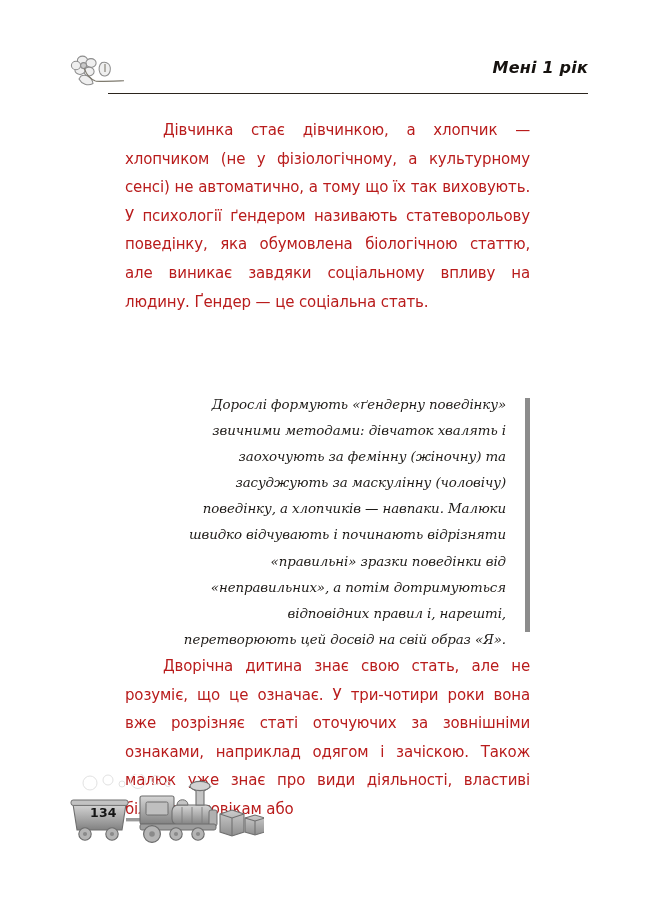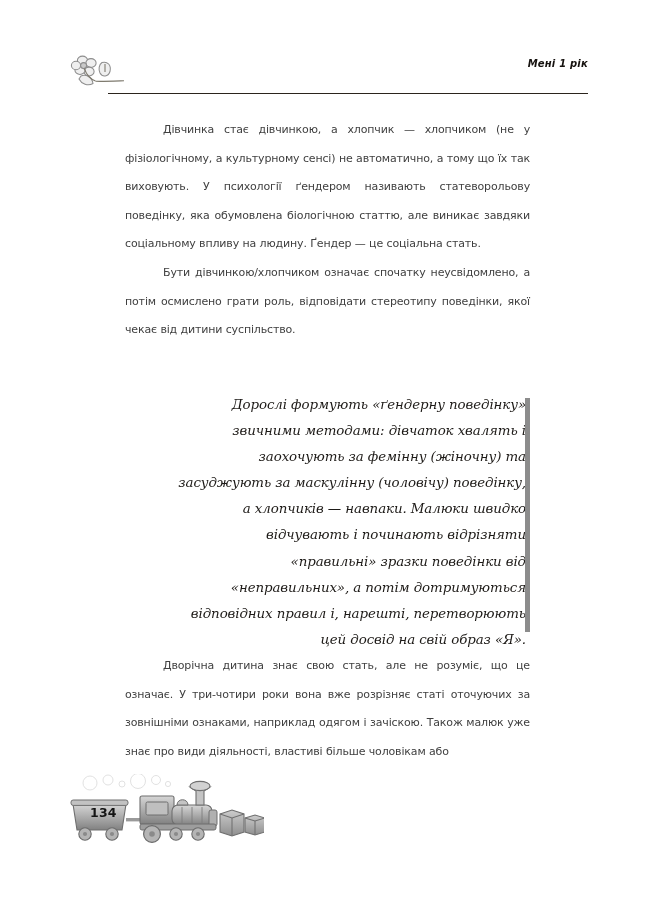--- a/index.html
+++ b/index.html
@@ -36,21 +36,21 @@
     left: 0;
     top: 0;
     width: 56px;
     height: 44px;
   }
   .header-title {
     position: absolute;
     right: 0;
     top: 6px;
     font-family: "DejaVu Sans", sans-serif;
-    font-size: 10px;
+    font-size: 16px;
     font-weight: bold;
     font-style: italic;
     letter-spacing: 0.2px;
     color: #16120f;
     white-space: nowrap;
     margin-left: 32px;
   }
   .header-rule {
     position: absolute;
     left: 40px;
@@ -63,39 +63,39 @@
   
   .content {
     position: absolute;
     left: 125px;
     top: 116px;
     width: 405px;
   }
   p.body-text {
     margin: 0 0 0 0;
     font-family: "DejaVu Sans", sans-serif;
-    font-size: 11px;
+    font-size: 15px;
     line-height: 28.6px;
     text-align: justify;
     text-indent: 38px;
-    color: #404040;
+    color: #b91c1c;
     letter-spacing: -0.15px;
     word-spacing: 0.1px;
     -webkit-hyphens: manual;
     hyphens: manual;
   }
   p.body-text + p.body-text { margin-top: 0; }
 
   
   .callout {
     position: absolute;
     left: 178px;
     top: 392px;
     width: 352px;
-    padding-right: 4px;
+    padding-right: 24px;
     box-sizing: border-box;
   }
   .callout-bar {
     position: absolute;
     right: 0;
     top: 6px;
     width: 5px;
     height: 234px;
     background: #8c8c8c;
   }
@@ -164,21 +164,20 @@
     </div>
 
     <div class="header-title">Мені 1 рік</div>
 
     <div class="header-rule"></div>
   </div>
 
   <div class="content">
     <p class="body-text">Дівчинка стає дівчинкою, а хлопчик — хлопчиком (не у фізіологічному, а культурному сенсі) не автоматично, а тому що їх так виховують. У психології ґендером називають статеворольову поведінку, яка обумовлена біологічною статтю, але виникає завдяки соціальному впливу на людину. Ґендер — це соціальна стать.</p>
 
-    <p class="body-text">Бути дівчинкою/хлопчиком означає спочатку неусвідомлено, а потім осмислено грати роль, відповідати стереотипу поведінки, якої чекає від дитини суспільство.</p>
   </div>
 
   <div class="callout">
     <div class="callout-bar"></div>
     <p class="callout-text">Дорослі формують «ґендерну поведінку» звичними методами: дівчаток хвалять і заохочують за фемінну (жіночну) та засуджують за маскулінну (чоловічу) поведінку, а хлопчиків — навпаки. Малюки швидко відчувають і починають відрізняти «правильні» зразки поведінки від «неправильних», а потім дотримуються відповідних правил і, нарешті, перетворюють цей досвід на свій образ «Я».</p>
   </div>
 
   <div class="content" style="top: 652px;">
     <p class="body-text">Дворічна дитина знає свою стать, але не розуміє, що це означає. У три-чотири роки вона вже розрізняє статі оточуючих за зовнішніми ознаками, наприклад одягом і зачіскою. Також малюк уже знає про види діяльності, властиві більше чоловікам або</p>
   </div>

